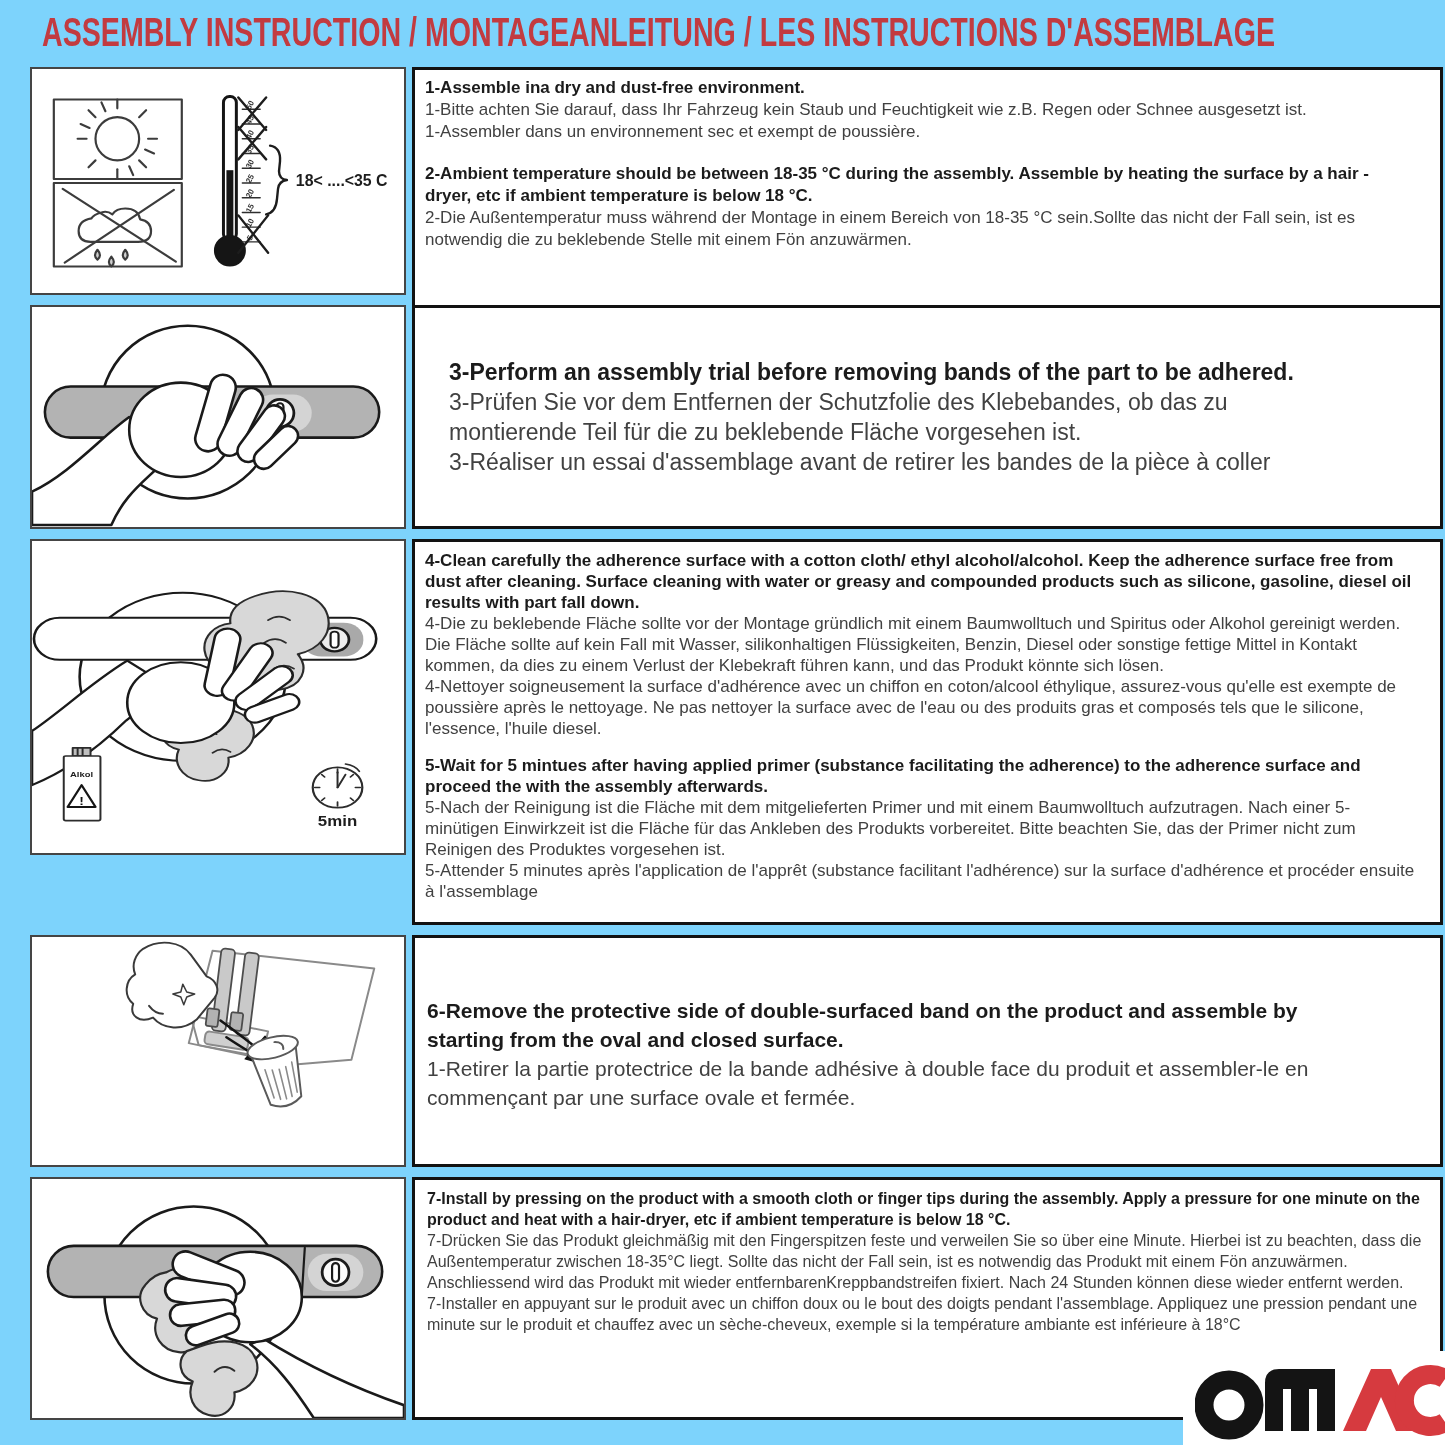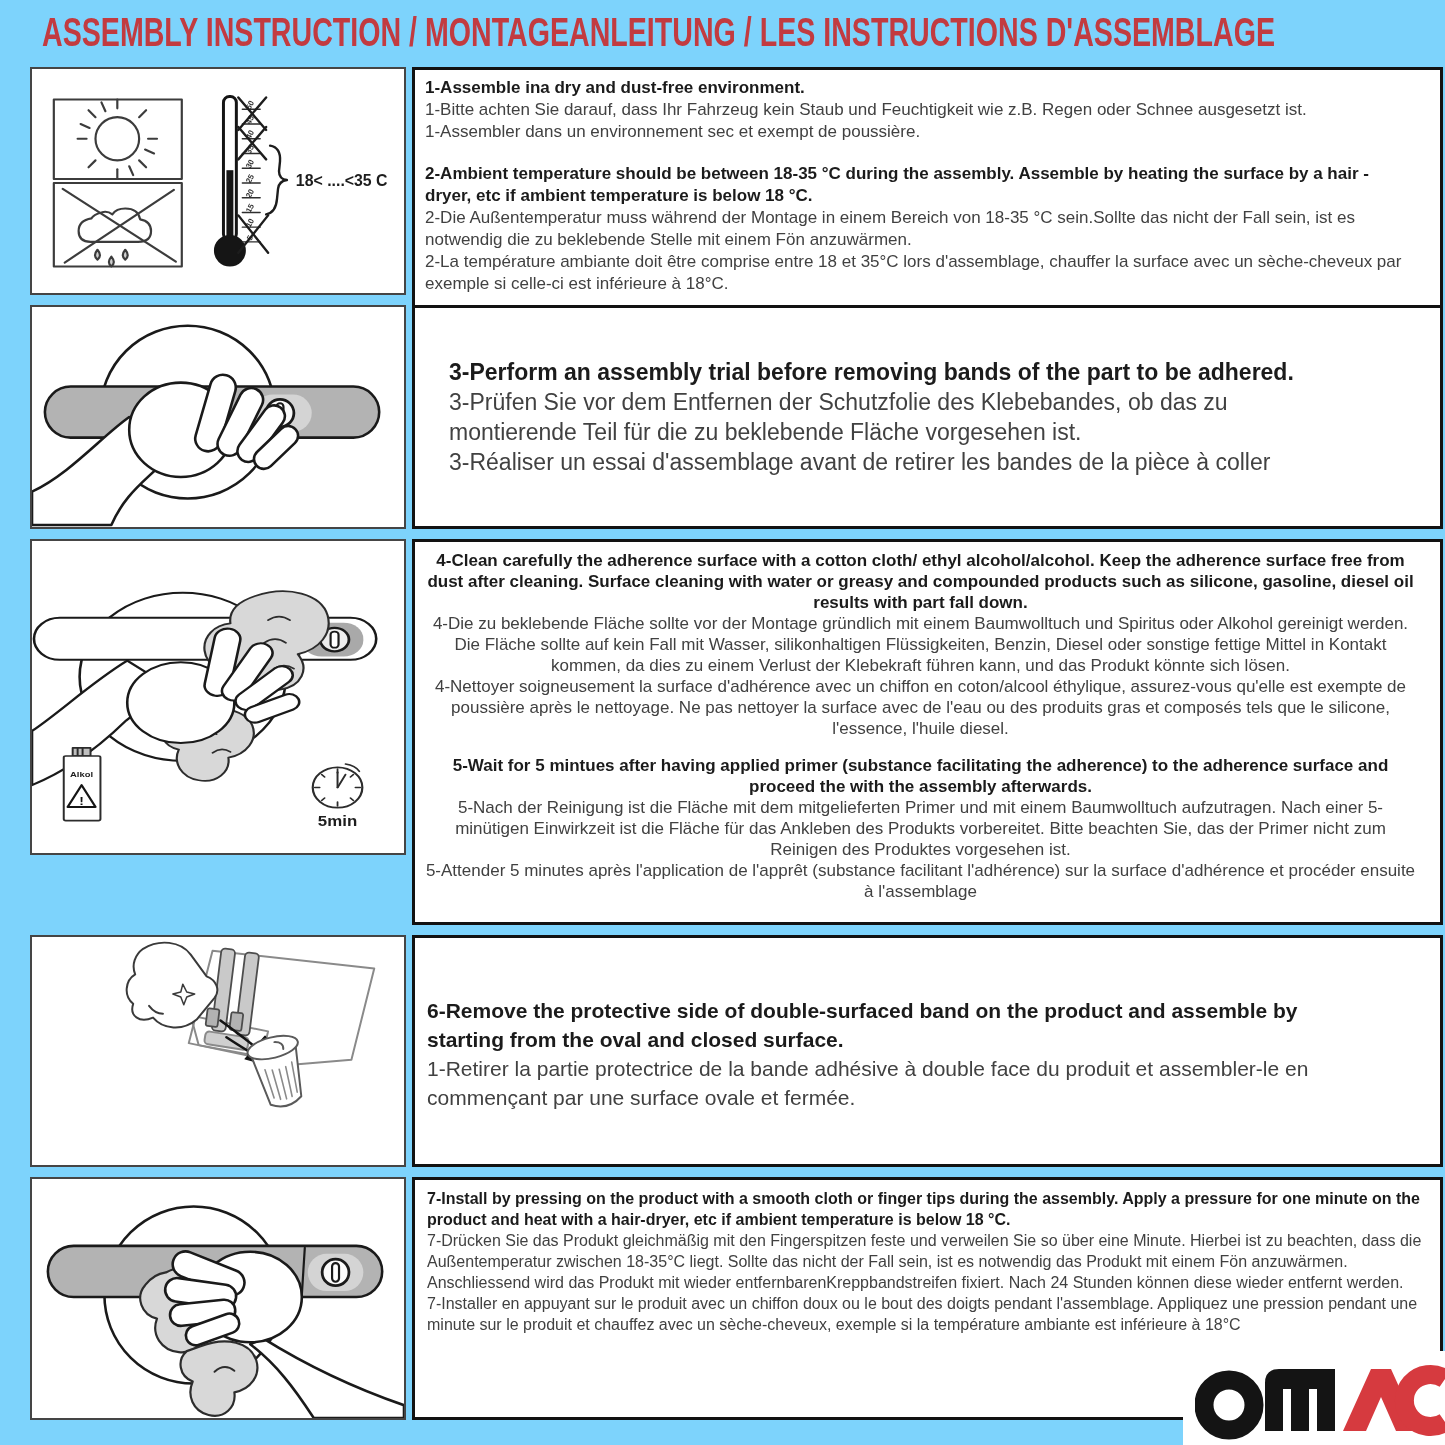--- a/index.html
+++ b/index.html
@@ -13,21 +13,21 @@
          box-sizing:border-box;}
   .illus svg{display:block;width:100%;height:100%;}
   .tbox{position:absolute;left:412px;width:1031px;background:#fff;border:3px solid #121212;
         box-sizing:border-box;color:#414141;}
   .tbox p{margin:0;}
   .en{font-weight:700;color:#1b1b1b;}
   .gap{margin-top:20px !important;}
   .p1{font-size:17px;line-height:22px;padding:7px 26px 6px 10px;}
   .p2{font-size:23px;line-height:30px;padding:10px 84px 10px 34px;display:flex;
       flex-direction:column;justify-content:center;}
-  .p3{font-size:17px;line-height:21px;padding:8px 24px 16px 10px;text-align:center;}
+  .p3{font-size:17px;line-height:21px;padding:8px 24px 16px 10px;}
   .p3 .gap{margin-top:16px !important;}
   .p4{font-size:21px;line-height:29px;padding:16px 112px 10px 12px;display:flex;
       flex-direction:column;justify-content:center;}
   .p5{font-size:16px;line-height:21px;padding:8px 14px 6px 12px;}
   .logo{position:absolute;right:0;bottom:0;width:262px;height:94px;background:#fff;
         display:flex;align-items:flex-end;justify-content:flex-end;}
   .sketch{stroke-linejoin:round;stroke-linecap:round;}
 </style>
 </head>
 <body>
@@ -116,21 +116,20 @@
           <text x="266" y="119" stroke="none" fill="#1d1d1d" font-size="16" font-weight="600">18&lt; ....&lt;35 C</text>
         </g>
       </svg>
     </div>
     <div class="tbox p1" style="top:0;height:248px;">
       <p class="en">1-Assemble ina dry and dust-free environment.</p>
       <p class="sub">1-Bitte achten Sie darauf, dass Ihr Fahrzeug kein Staub und Feuchtigkeit wie z.B. Regen oder Schnee ausgesetzt ist.</p>
       <p class="sub">1-Assembler dans un environnement sec et exempt de poussière.</p>
       <p class="en gap">2-Ambient temperature should be between 18-35 °C  during the assembly. Assemble by heating the surface by a hair -dryer, etc if ambient temperature is below 18 °C.</p>
       <p class="sub">2-Die Außentemperatur muss während der Montage in einem Bereich von 18-35 °C  sein.Sollte das nicht der Fall sein, ist es notwendig die zu beklebende Stelle mit einem Fön anzuwärmen.</p>
-      <p class="sub">2-La température ambiante doit être comprise entre 18 et 35°C lors d'assemblage, chauffer la surface avec un sèche-cheveux par exemple si celle-ci est inférieure à 18°C.</p>
     </div>
   </section>
 
   <section class="row" style="top:305px;height:224px;">
     <div class="illus" style="top:0;height:224px;">
       <svg viewBox="0 0 375 224" preserveAspectRatio="none">
         <g class="sketch">
           <circle cx="157" cy="107" r="88" fill="#fff" stroke="#1a1a1a" stroke-width="2.6"></circle>
           <g>
             <rect x="13" y="81" width="337" height="52" rx="26" fill="#b3b3b3" stroke="#1a1a1a" stroke-width="2.6"></rect>

